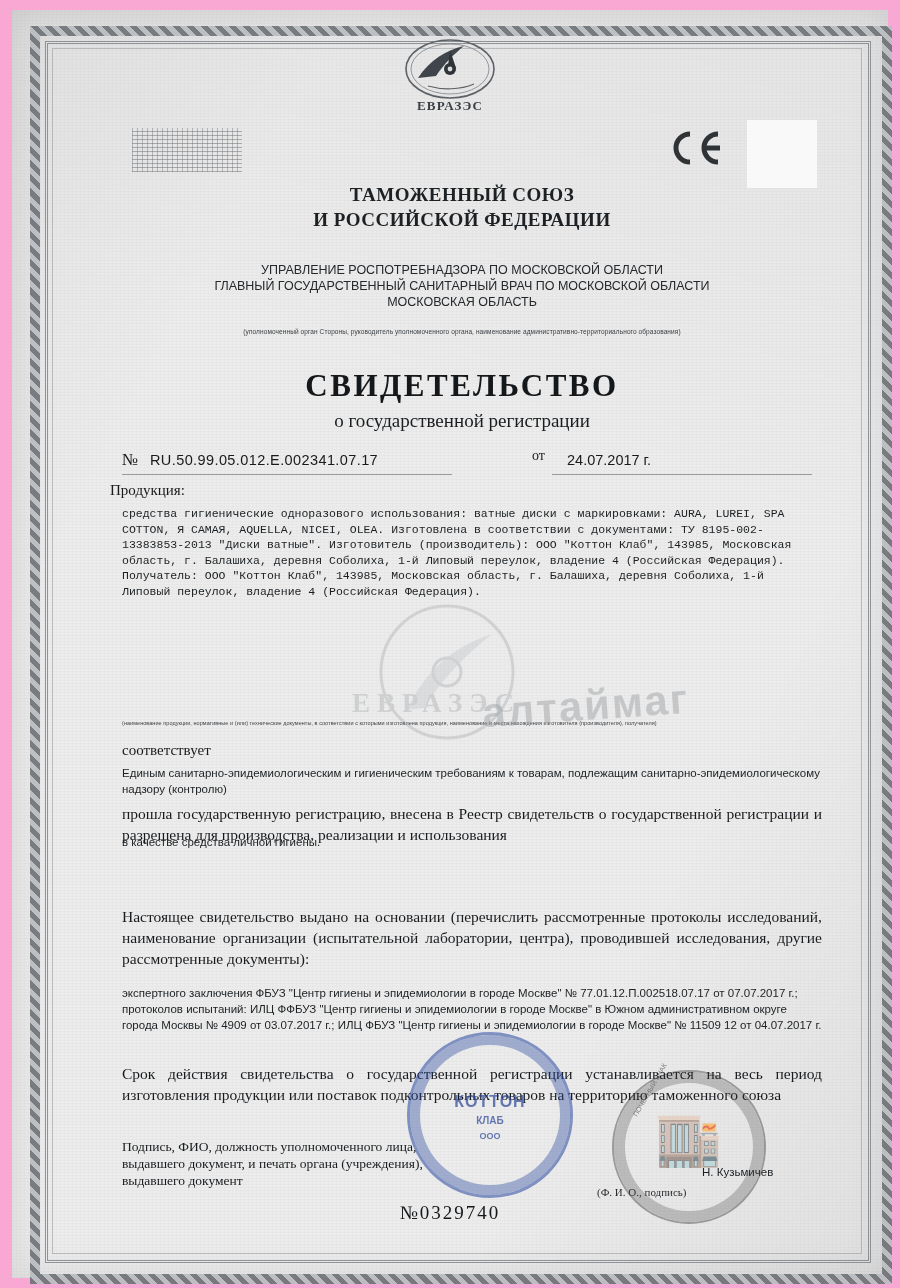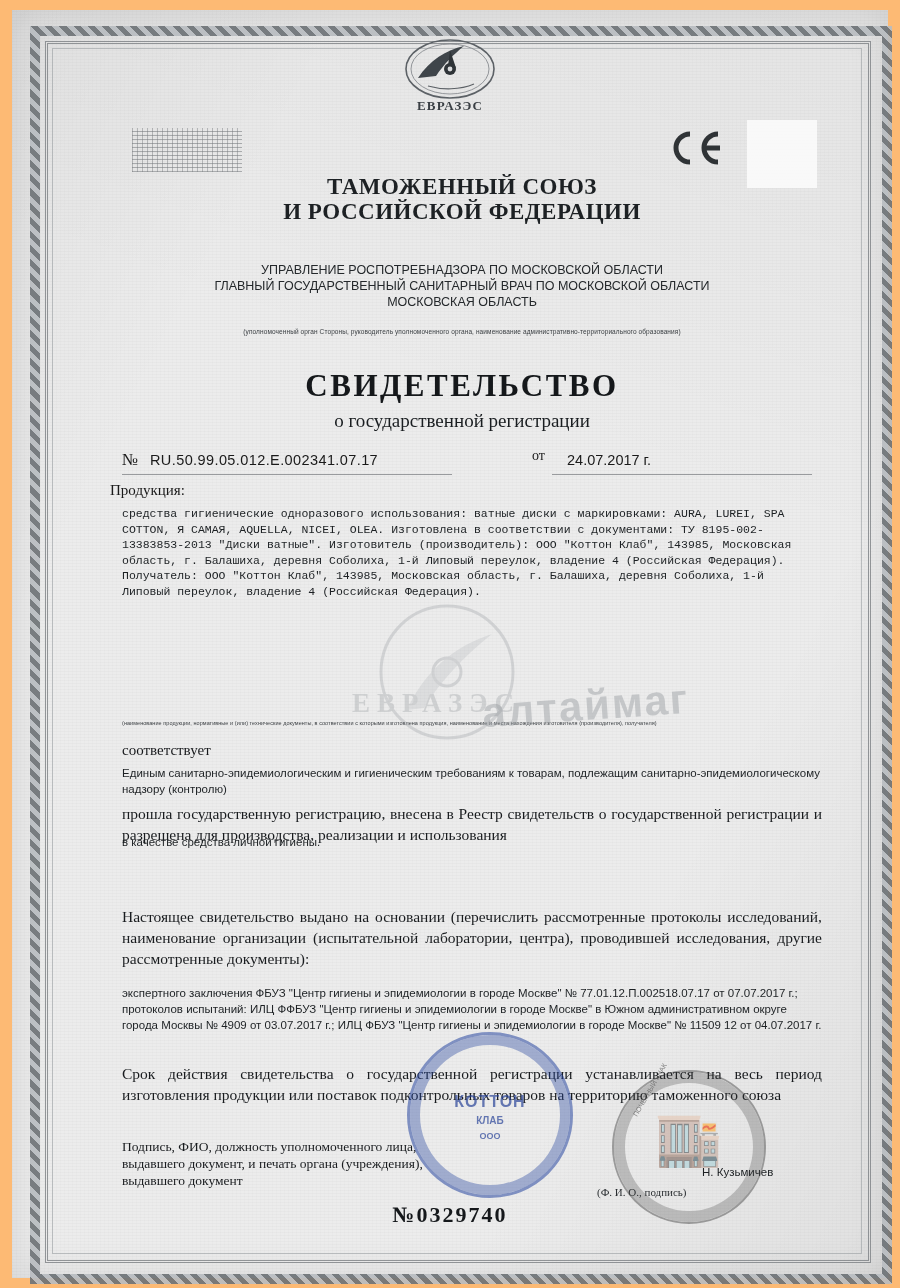--- a/index.html
+++ b/index.html
@@ -13,21 +13,21 @@
     font-family: "Liberation Serif", serif;
     color: #1a1a1a;
     overflow: hidden;
   }
 
   
   .scan {
     position: relative;
     width: 900px;
     height: 1288px;
-    background: #fdba74;
+    background: #f9a8d4;
     overflow: hidden;
   }
   .paper {
     position: absolute;
     left: 12px;
     top: 10px;
     width: 876px;
     height: 1268px;
     background:
       linear-gradient(118deg, rgba(0,0,0,0.045) 0%, rgba(0,0,0,0.00) 22%, rgba(0,0,0,0.00) 72%, rgba(0,0,0,0.05) 100%),
@@ -112,22 +112,22 @@
     left: 650px; top: 118px;
     width: 64px; height: 40px;
     color: #2f3336;
   }
   .hdr {
     position: absolute;
     left: 60px; width: 780px;
     text-align: center;
   }
   .t-union {
-    top: 164px;
-    font-size: 23px;
+    top: 172px;
+    font-size: 19px;
     letter-spacing: 0.5px;
     font-variant: small-caps;
     font-weight: bold;
     color: #1d2124;
     line-height: 25px;
   }
   .t-org {
     top: 240px;
     font-family: "Liberation Sans", sans-serif;
     font-size: 12.5px;
@@ -224,24 +224,23 @@
     line-height: 21px;
     color: #191c1f;
     text-align: justify;
   }
 
   .doc-number {
     position: absolute;
     left: 0; right: 0;
     top: 1192px;
     text-align: center;
-    font-size: 22px;
+    font-size: 19px;
     letter-spacing: 2px;
     color: #15181b;
-    font-weight: bold;
   }
   .fio {
     position: absolute;
     left: 585px; top: 1176px;
     font-size: 11px;
     color: #2a2e31;
   }
   .sig-name {
     position: absolute;
     left: 690px; top: 1156px;

